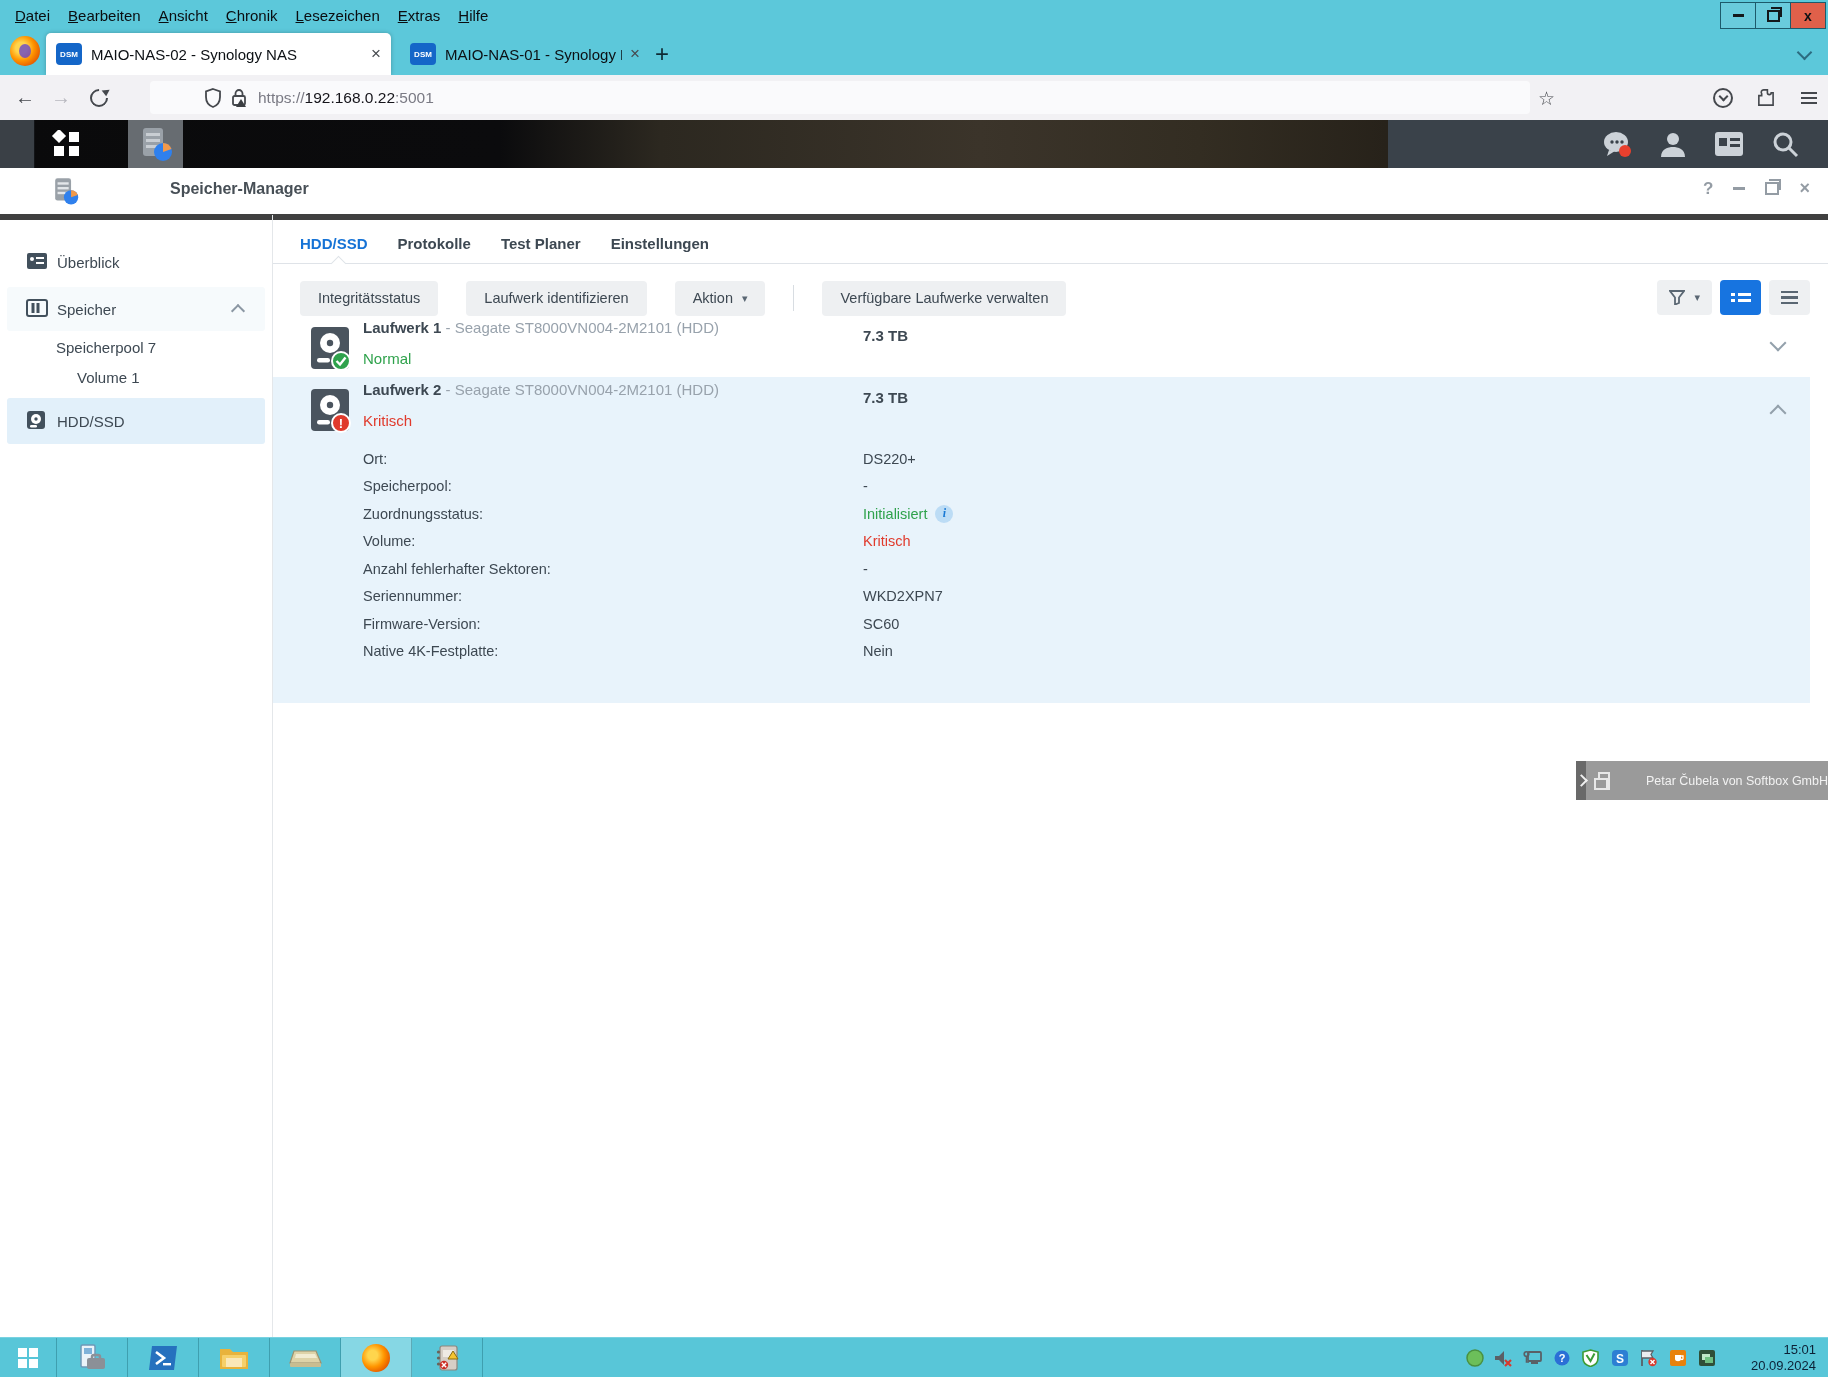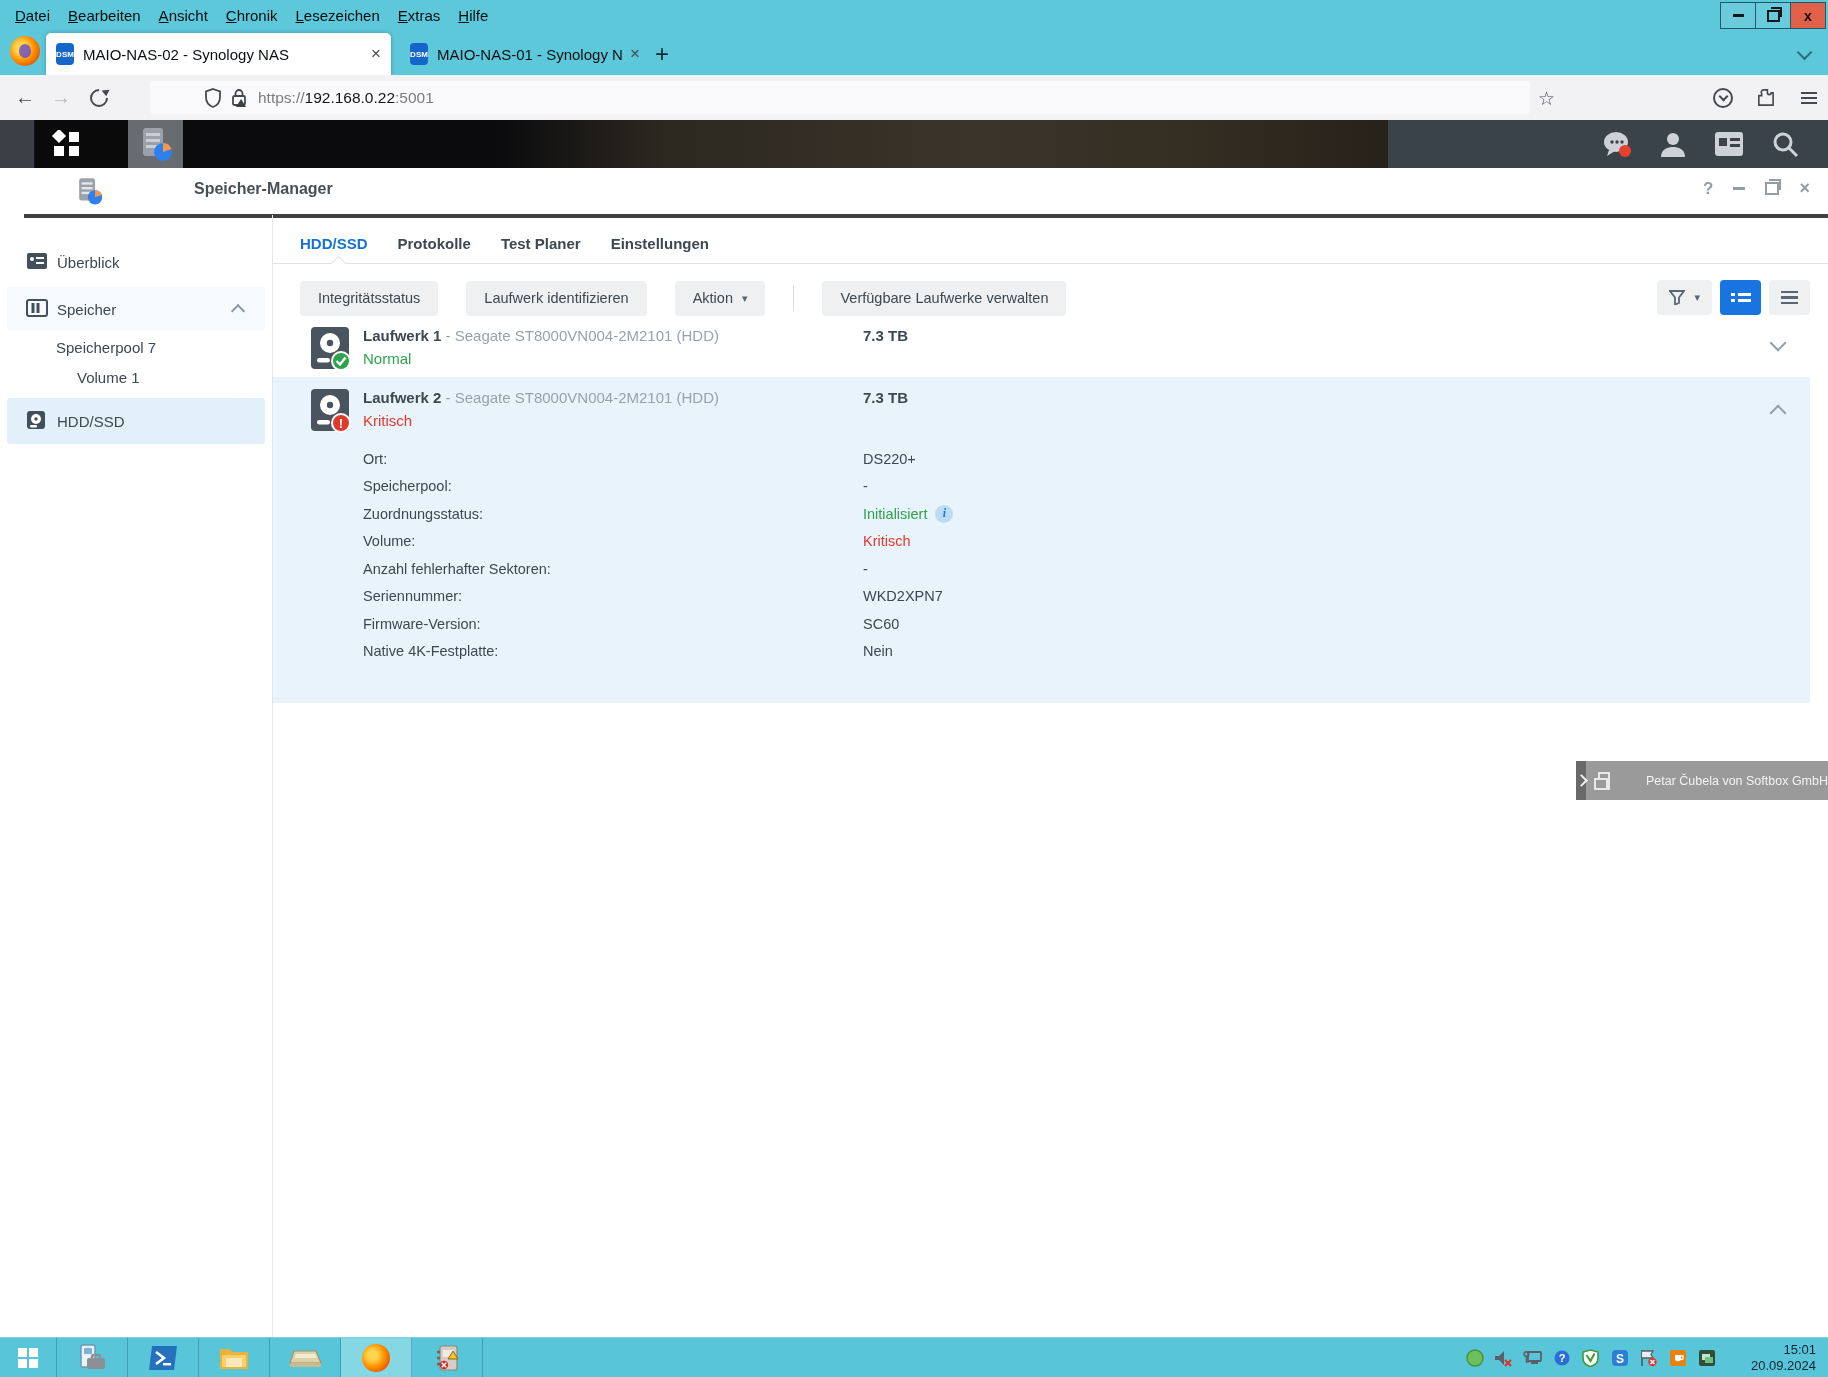--- a/index.html
+++ b/index.html
@@ -17,21 +17,21 @@
   .bar-glyph{width:11px;height:3px;background:#14181b;}
   .restore-glyph{width:9px;height:8px;border:2px solid #14181b;position:relative;background:transparent;}
   .restore-glyph::before{content:"";position:absolute;left:2px;top:-5px;width:9px;height:8px;border:2px solid #14181b;border-bottom:none;border-left:none;}
   .tabstrip{position:absolute;top:30px;left:0;right:0;height:45px;}
   .ff-logo{position:absolute;left:10px;top:6px;width:30px;height:30px;border-radius:50%;
            background:radial-gradient(circle at 38% 40%,#ffd54d 0 22%,#ff9500 48%,#e65c00 75%,#a63b06 100%);}
   .ff-logo::after{content:"";position:absolute;left:9px;top:8px;width:12px;height:14px;border-radius:50%;background:#5d3fd3;opacity:.75;}
   .tab{position:absolute;top:3px;height:42px;border-radius:5px 5px 0 0;display:flex;align-items:center;padding:0 10px;font-size:15px;color:#0c1014;}
   .tab.active{left:46px;width:325px;background:#fff;box-shadow:0 0 4px rgba(0,0,0,.25);}
   .tab.inactive{left:400px;width:230px;}
-  .tab-favicon{width:18px;height:22px;border-radius:4px;background:#1466c8;color:#fff;font-size:8px;font-weight:700;
+  .tab-favicon{width:26px;height:22px;border-radius:4px;background:#1466c8;color:#fff;font-size:8px;font-weight:700;
                display:flex;align-items:center;justify-content:center;margin-right:9px;flex:0 0 auto;}
   .tab-title{flex:1;white-space:nowrap;overflow:hidden;}
   .tab-close{font-size:17px;color:#474b50;margin-left:8px;}
   .newtab-btn{position:absolute;left:655px;top:12px;font-size:24px;color:#0e2a33;line-height:24px;}
   .chev{display:inline-block;width:9px;height:9px;border-right:2px solid #2c6c80;border-bottom:2px solid #2c6c80;transform:rotate(45deg);}
   .tabstrip-chevron{position:absolute;right:18px;top:14px;}
   
   .navbar{position:absolute;top:75px;left:0;right:0;height:45px;background:#f2f1f4;border-bottom:1px solid #d8d8dc;}
   .nav-ic{position:absolute;top:0;height:45px;display:flex;align-items:center;justify-content:center;font-size:20px;color:#45484d;}
   .nav-back{left:8px;width:34px;}
@@ -54,21 +54,21 @@
   
   .dsm-bar{position:absolute;top:120px;left:0;right:0;height:48px;
     background:linear-gradient(90deg,#0a0a0b 0,#0b0b0d 500px,#2c2820 660px,#3b342a 980px,#332d22 1200px,#27221a 1386px,#27221a 100%);}
   .dsm-left-strip{position:absolute;left:0;top:0;width:34px;height:48px;background:#3a4046;border-right:1px solid #121417;}
   .dsm-appgrid{position:absolute;left:50px;top:10px;}
   .dsm-active-app{position:absolute;left:128px;top:0;width:55px;height:48px;background:#676c71;display:flex;align-items:center;justify-content:center;}
   .dsm-right-panel{position:absolute;right:0;top:0;width:440px;height:48px;background:#3a424a;display:flex;align-items:center;justify-content:flex-end;gap:26px;padding-right:28px;box-sizing:border-box;}
   .dsm-ric{position:relative;width:30px;height:30px;display:flex;align-items:center;justify-content:center;}
   
   .sm-window{position:absolute;top:168px;left:0;right:0;bottom:39px;background:#fff;}
-  .sm-header{position:absolute;top:0;left:0;right:0;height:46px;border-bottom:4px solid #404040;margin-left:24px;}
+  .sm-header{position:absolute;top:0;left:0;right:0;height:46px;border-bottom:6px solid #404040;}
   .sm-title{position:absolute;left:170px;top:12px;font-size:16px;font-weight:700;color:#474f56;}
   .sm-hicon{position:absolute;left:52px;top:8px;}
   .sm-controls{position:absolute;right:18px;top:10px;display:flex;gap:20px;align-items:center;color:#949ca4;font-size:17px;font-weight:700;}
   .sm-min{width:12px;height:3px;background:#949ca4;}
   .sm-restore{width:10px;height:9px;border:2px solid #949ca4;position:relative;}
   .sm-restore::before{content:"";position:absolute;left:2px;top:-5px;width:10px;height:9px;border:2px solid #949ca4;border-bottom:none;border-left:none;}
   .sm-close{font-size:18px;}
   .sm-sidebar{position:absolute;top:47px;left:0;width:272px;bottom:0;border-right:1px solid #e4e7ea;font-size:15px;color:#3d4852;}
   .sb-item{position:absolute;left:7px;right:7px;display:flex;align-items:center;border-radius:3px;}
   .sb-icon{position:absolute;left:19px;}
@@ -90,21 +90,21 @@
   .listglyph i{display:block;width:18px;height:3px;background:#fff;margin:3px 0;position:relative;}
   .listglyph i::before{content:"";position:absolute;left:-0px;top:0;width:4px;height:3px;background:#fff;}
   .listglyph i{width:13px;margin-left:7px;}
   .listglyph i::before{left:-7px;}
   .burger i{display:block;width:17px;height:2.5px;background:#5a6773;margin:3px 0;}
   
   .drive-rows{position:absolute;left:0;right:18px;top:100px;}
   .drive-row{position:relative;}
   .drive-row.expanded{background:#e8f3fb;}
   .drive-icon{position:absolute;left:37px;top:10px;}
-  .d-title{position:absolute;left:90px;top:12px;font-size:15px;white-space:nowrap;}
+  .d-title{position:absolute;left:90px;top:4px;font-size:15px;white-space:nowrap;}
   .d-name{font-weight:700;color:#3d4852;}
   .d-model{color:#98a2ac;}
   .d-size{position:absolute;left:590px;top:12px;font-size:15px;font-weight:600;color:#3d4852;}
   .d-status{position:absolute;left:90px;top:35px;font-size:15px;}
   .status-normal{color:#2fa24c;}
   .status-critical{color:#e03a2c;}
   .row-chev{position:absolute;right:26px;width:10px;height:10px;border-right:2px solid #93a0ab;border-bottom:2px solid #93a0ab;}
   .chev-down{transform:rotate(45deg);top:22px;}
   .chev-up{transform:rotate(-135deg);top:30px;}
   .details{position:absolute;left:90px;top:68px;right:0;font-size:14.5px;color:#3d4852;}

